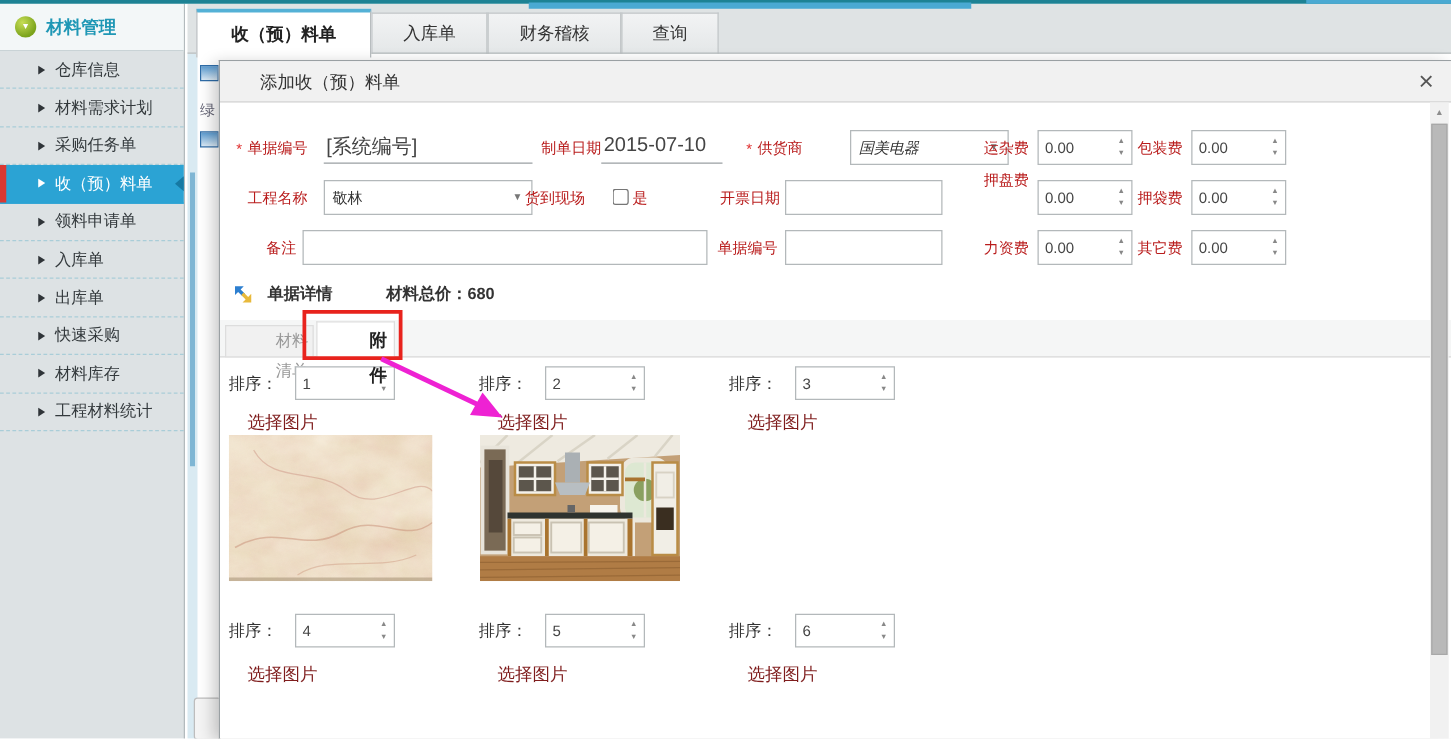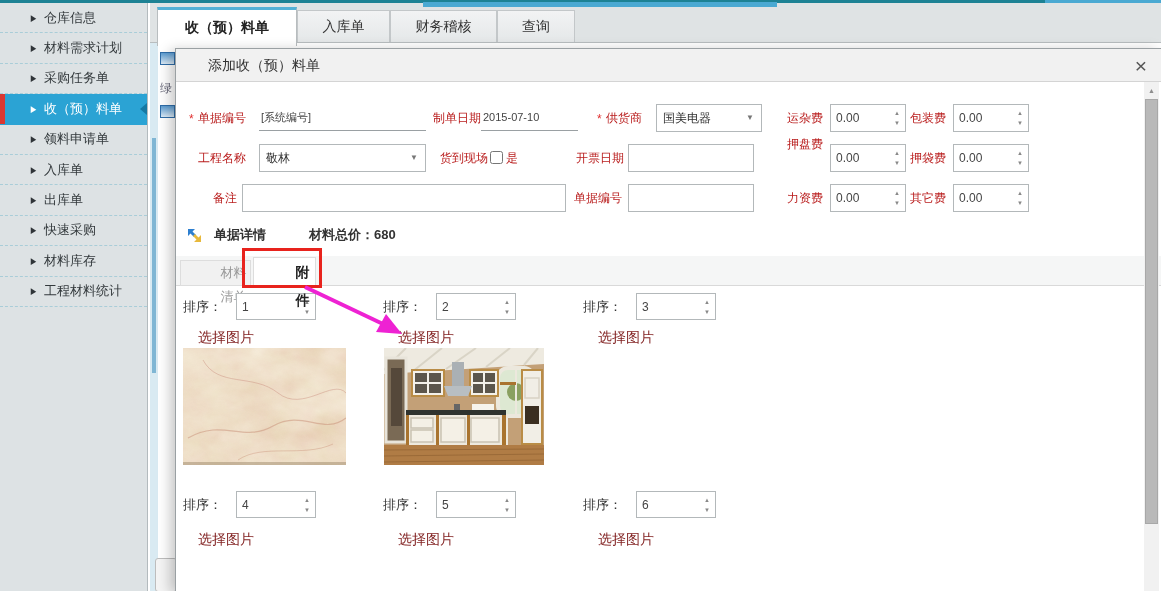--- a/index.html
+++ b/index.html
@@ -39,21 +39,21 @@
   .us-thumb { position:absolute; left:6px; top:515px; width:22px; height:34px; background:#f4f4f4; border:1px solid #bdbdbd; border-radius:3px; cursor:pointer; }
 
   
   #modal { position:absolute; left:175px; top:48px; width:986px; height:543px; background:#fff; border:1px solid #9aa0a3; border-right:none; border-bottom:none; box-shadow:-5px 2px 12px rgba(0,0,0,.22); z-index:10; }
   .m-header { position:absolute; left:0; top:0; width:100%; height:33px; background:#f1f1f1; border-bottom:1px solid #d4d4d4; }
   .m-title { position:absolute; left:32px; top:0; line-height:33px; font-size:14px; color:#333; }
   .m-close { position:absolute; right:14px; top:2px; font-size:21px; color:#555; cursor:pointer; line-height:29px; }
 
   .flbl { position:absolute; height:28px; line-height:28px; font-size:12px; color:#b91c1c; white-space:nowrap; }
   .req { position:absolute; height:28px; line-height:30px; font-size:12px; color:#e03030; }
-  .uin { position:absolute; height:27px; border:none; outline:none; border-bottom:1px solid #9aa0a3; background:transparent; font-size:11px; color:#444; padding:0 2px; font-family:inherit; }
+  .uin { position:absolute; height:27px; border:none; outline:none; border-bottom:1px solid #9aa0a3; background:transparent; font-size:16px; color:#444; padding:0 2px; font-family:inherit; }
   .bin { position:absolute; height:28px; border:1px solid #b3b8ba; outline:none; background:#fff; font-size:12px; color:#444; padding:0 5px; font-family:inherit; }
   .sel { position:absolute; height:28px; border:1px solid #b3b8ba; background:#fff; cursor:pointer; }
   .sel-val { position:absolute; left:6px; top:0; line-height:26px; font-size:12px; color:#333; }
   .sel-caret { position:absolute; right:7px; top:0; line-height:26px; font-size:8px; color:#777; }
   .spin { position:absolute; width:76px; height:28px; border:1px solid #b3b8ba; background:#fff; }
   .spin input { border:none; outline:none; width:46px; height:24px; margin:1px 0 0 1px; font-size:12px; color:#444; padding-left:4px; font-family:inherit; }
   .spin-btns { position:absolute; right:5px; top:3px; display:flex; flex-direction:column; }
   .spin-btns span { font-size:6px; color:#888; line-height:10px; text-align:center; cursor:pointer; }
   .chk { position:absolute; width:13px; height:13px; cursor:pointer; }
 
@@ -85,20 +85,26 @@
 </head>
 <body>
 
 <div id="screen">
 
   <div class="topbar"></div>
   <div class="topbar-seg"></div>
   <div class="topbar-seg2"></div>
 
   <aside id="sidebar">
+    <div class="sb-header">
+      <span class="sb-orb">
+          <span>▼</span>
+        </span>
+      <span class="sb-title">材料管理</span>
+    </div>
     <ul class="sb-list">
       <li class="sb-item">
           <span class="mk">▶</span>
           <span>仓库信息</span>
         </li>
       <li class="sb-item">
           <span class="mk">▶</span>
           <span>材料需求计划</span>
         </li>
       <li class="sb-item">
@@ -158,21 +164,21 @@
       <span class="m-close">×</span>
     </div>
 
     <span class="req" style="left:13px; top:55px;">*</span>
     <span class="flbl" style="left:22px; top:55px;">单据编号</span>
     <input class="uin" style="left: 83px; top: 55px; width: 167px;" value="[系统编号]">
     <span class="flbl" style="left:257px; top:55px;">制单日期</span>
     <input class="uin" style="left: 305px; top: 55px; width: 97px;" value="2015-07-10">
     <span class="req" style="left:421px; top:55px;">*</span>
     <span class="flbl" style="left:430px; top:55px;">供货商</span>
-    <div class="sel" style="left:480px; top:55px; width:106px;">
+    <div class="sel" style="left:504px; top:55px; width:127px;font-style:italic;">
       <span class="sel-val">国美电器</span>
       <span class="sel-caret">▼</span>
     </div>
     <span class="flbl" style="left:611px; top:55px;">运杂费</span>
     <div class="spin" style="left:654px; top:55px;">
       <input value="0.00" style="">
       <span class="spin-btns">
           <span>▲</span>
           <span>▼</span>
         </span>
@@ -184,21 +190,21 @@
           <span>▲</span>
           <span>▼</span>
         </span>
     </div>
 
     <span class="flbl" style="left:22px; top:95px;">工程名称</span>
     <div class="sel" style="left:83px; top:95px; width:167px;">
       <span class="sel-val">敬林</span>
       <span class="sel-caret">▼</span>
     </div>
-    <span class="flbl" style="left:264px; top:95px;">货到现场</span>
+    <span class="flbl" style="left:244px; top:95px;">货到现场</span>
     <input type="checkbox" class="chk" style="left: 314px; top: 102px;">
     <span class="flbl" style="left:330px; top:95px;">是</span>
     <span class="flbl" style="left:400px; top:95px;">开票日期</span>
     <input class="bin" style="left: 452px; top: 95px; width: 126px;" value="">
     <span class="flbl" style="left:611px; top:81px;text-align:right;">押盘费</span>
     <div class="spin" style="left:654px; top:95px;">
       <input value="0.00" style="">
       <span class="spin-btns">
           <span>▲</span>
           <span>▼</span>

